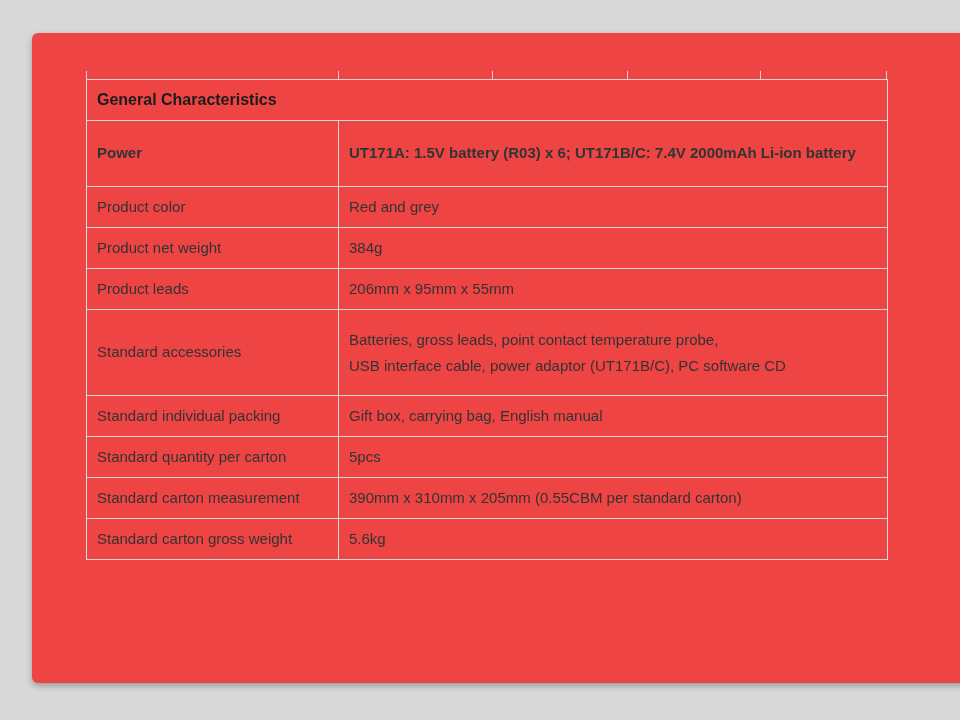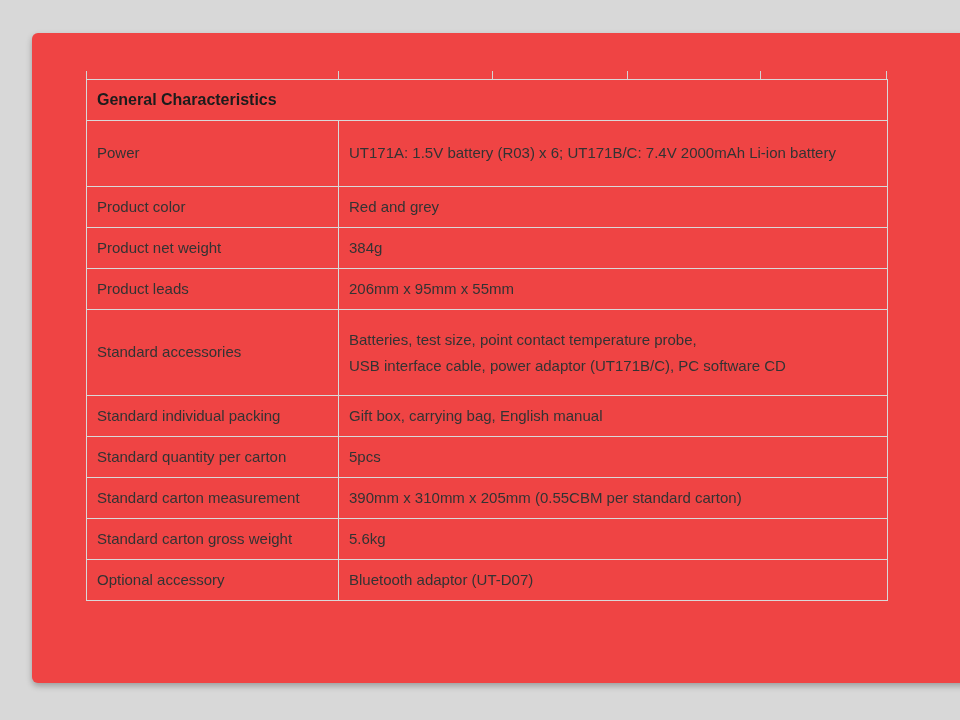--- a/index.html
+++ b/index.html
@@ -51,21 +51,21 @@
     padding: 0 10px 0 10px;
     line-height: 1.35;
   }
   tr.hrow td {
     height: 40px;
     font-weight: bold;
     font-size: 16px;
     color: #1c1c1c;
   }
   tr.row td { height: 40px; }
-  tr.h66 td { height: 65px; }
+  tr.h66 td { height: 65px; font-weight: bold; }
   tr.h86 td { height: 85px; }
   td.val div { line-height: 26px; }
 </style>
 </head>
 <body>
 
 <div class="card">
   <div class="table-wrap">
 
     <div class="tick" style="left:0px"></div>
@@ -102,21 +102,21 @@
         </tr>
 
         <tr class="row">
           <td>Product leads</td>
           <td class="val">206mm x 95mm x 55mm</td>
         </tr>
 
         <tr class="row h86">
           <td>Standard accessories</td>
           <td class="val">
-            <div>Batteries, test size, point contact temperature probe,</div>
+            <div>Batteries, gross leads, point contact temperature probe,</div>
             <div>USB interface cable, power adaptor (UT171B/C), PC software CD</div>
           </td>
         </tr>
 
         <tr class="row">
           <td>Standard individual packing</td>
           <td class="val">Gift box, carrying bag, English manual</td>
         </tr>
 
         <tr class="row">
@@ -127,20 +127,16 @@
         <tr class="row">
           <td>Standard carton measurement</td>
           <td class="val">390mm x 310mm x 205mm (0.55CBM per standard carton)</td>
         </tr>
 
         <tr class="row">
           <td>Standard carton gross weight</td>
           <td class="val">5.6kg</td>
         </tr>
 
-        <tr class="row">
-          <td>Optional accessory</td>
-          <td class="val">Bluetooth adaptor (UT-D07)</td>
-        </tr>
       </tbody>
     </table>
   </div>
 </div>
 
 </body></html>

